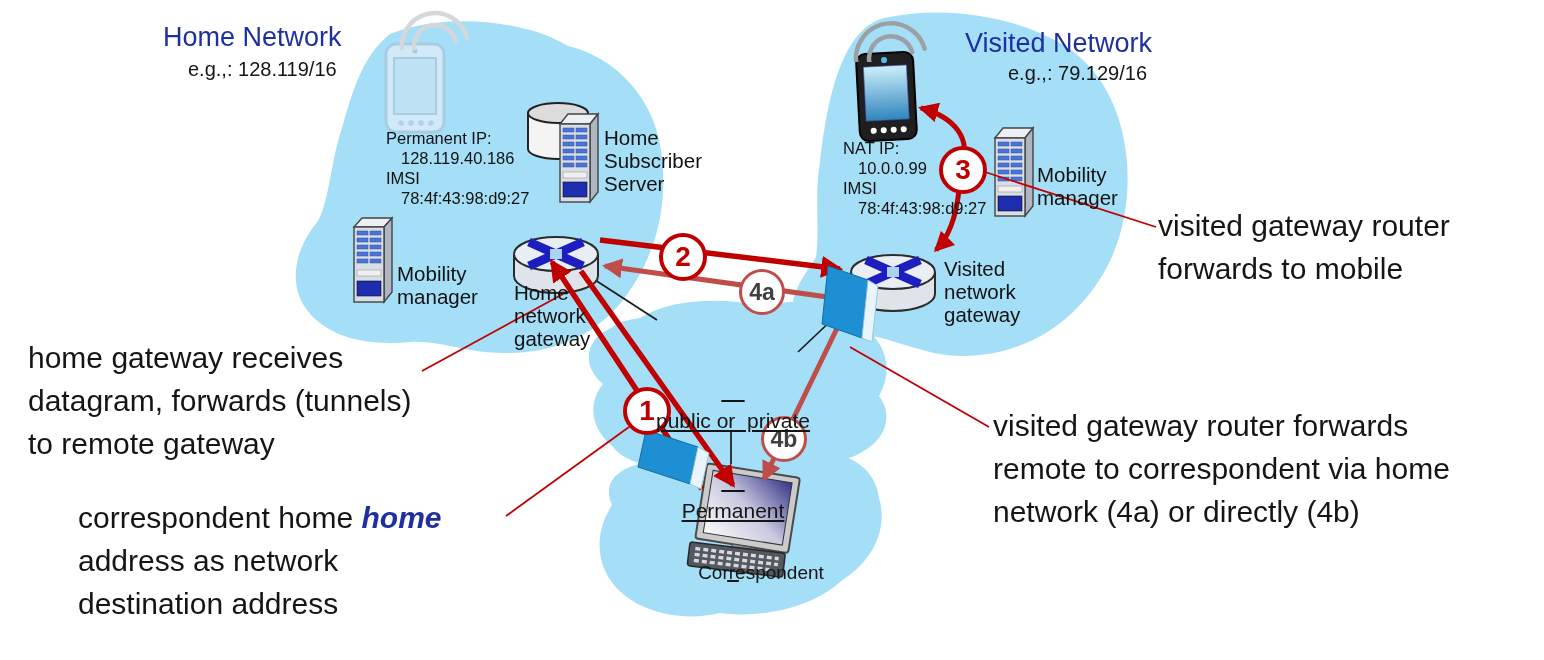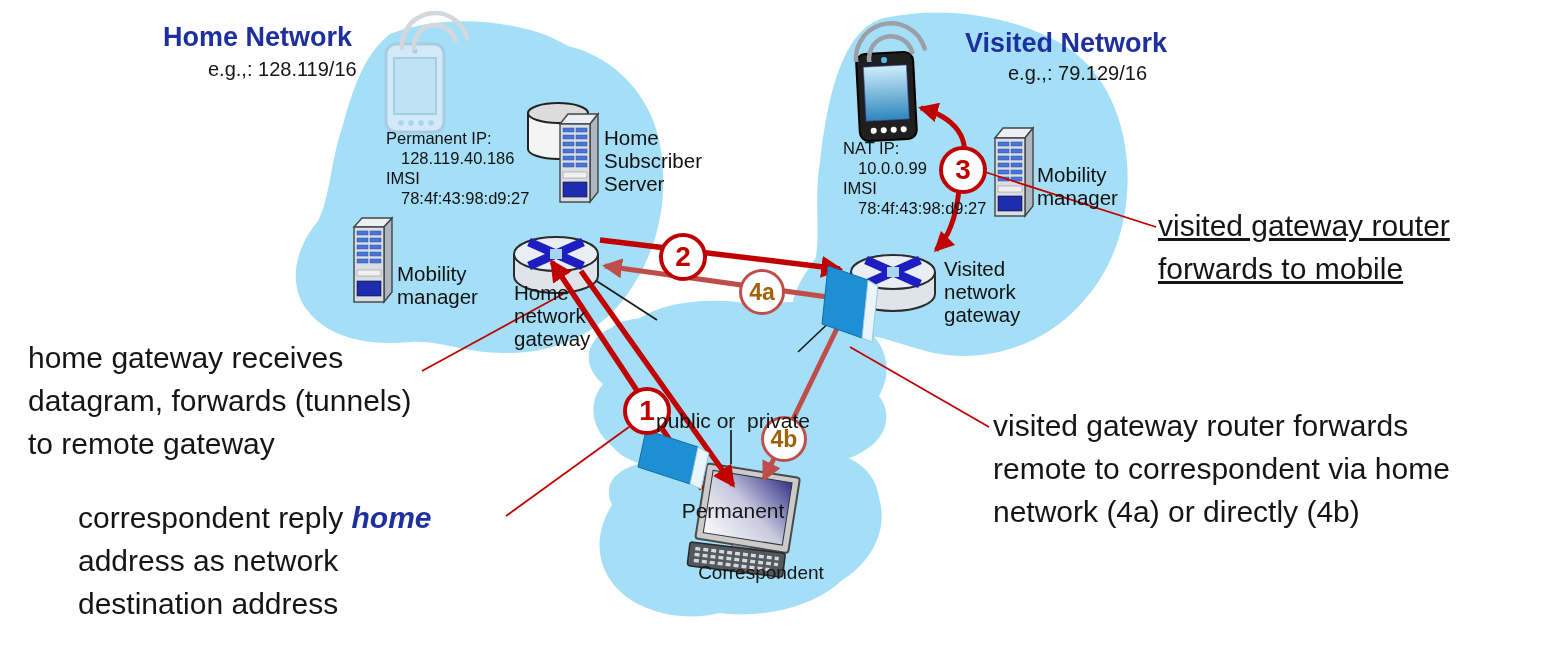--- a/index.html
+++ b/index.html
@@ -1,33 +1,33 @@
 <!DOCTYPE html>
 <html><head>
 <meta charset="utf-8">
 <style>
   html,body{margin:0;padding:0;background:#fff;}
   #stage{position:relative;width:1544px;height:660px;overflow:hidden;
          font-family:"Liberation Sans",sans-serif;color:#151515;}
   #stage svg{position:absolute;left:0;top:0;pointer-events:none;}
   .abs{position:absolute;}
-  .title{font-size:27px;font-weight:700;color:#1e2f9e;white-space:nowrap;z-index:6;}
+  .title{font-size:27px;font-weight:400;color:#1e2f9e;white-space:nowrap;z-index:6;}
   .subnet{font-size:20px;color:#151515;white-space:nowrap;z-index:6;}
   .devlabel{font-size:20.5px;line-height:23px;color:#111;z-index:6;white-space:nowrap;}
   .smallinfo{font-size:16.5px;line-height:20px;color:#111;z-index:6;white-space:nowrap;}
   .smallinfo .ind{padding-left:15px;}
   .ann{font-size:30px;line-height:43px;color:#151515;z-index:6;white-space:nowrap;}
   .ann .em{color:#1e2f9e;font-style:italic;font-weight:600;}
   .internet-label{font-size:21px;line-height:30px;text-align:center;z-index:6;white-space:pre;}
   .corr-label{font-size:19px;text-align:center;z-index:6;white-space:nowrap;}
   .badge{position:absolute;z-index:5;width:40px;height:40px;border-radius:50%;
          background:#fff;display:flex;align-items:center;justify-content:center;
          font-weight:700;}
   .badge.red{border:4.5px solid #c00000;color:#c00000;font-size:28px;}
-  .badge.brick{border:3.5px solid #bf4e4a;color:#a16207;font-size:23px;}
+  .badge.brick{border:3.5px solid #bf4e4a;color:#404040;font-size:23px;}
   .icon{position:absolute;z-index:3;}
   #overlay{z-index:4;}
   #base{z-index:1;}
 </style>
 </head>
 <body>
 
 <div id="stage">
 
   <svg id="base" width="1544" height="660" viewBox="0 0 1544 660">
@@ -266,21 +266,21 @@
     <line x1="989" y1="427" x2="850" y2="347" stroke="#c00000" stroke-width="1.8"></line>
   </svg>
 
   <div class="badge red" style="left:623px;top:387px;">1</div>
   <div class="badge red" style="left:659px;top:233px;">2</div>
   <div class="badge red" style="left:939px;top:146px;">3</div>
   <div class="badge brick" style="left:739px;top:269px;">4a</div>
   <div class="badge brick" style="left:761px;top:416px;">4b</div>
 
   <div class="abs title" style="left:163px;top:22px;">Home Network</div>
-  <div class="abs subnet" style="left:188px;top:58px;margin-left:20px;">e.g.,: 128.119/16</div>
+  <div class="abs subnet" style="left:188px;top:58px;">e.g.,: 128.119/16</div>
 
   <div class="abs smallinfo" style="left:386px;top:128px;">
     <div>Permanent IP:</div>
     <div class="ind">128.119.40.186</div>
     <div>IMSI</div>
     <div class="ind">78:4f:43:98:d9:27</div>
   </div>
 
   <div class="abs devlabel" style="left:604px;top:126px;">
     <div>Home</div>
@@ -313,40 +313,40 @@
     <div>Mobility</div>
     <div>manager</div>
   </div>
 
   <div class="abs devlabel" style="left:944px;top:257px;">
     <div>Visited</div>
     <div>network</div>
     <div>gateway</div>
   </div>
 
-  <div class="abs internet-label" style="left:638px;top:346px;width:190px;">
+  <div class="abs internet-label" style="left:638px;top:346px;width:190px;text-decoration:underline;">
     <div>public or  private</div>
     <div>Permanent</div>
   </div>
 
   <div class="abs corr-label" style="left:676px;top:562px;width:170px;">Correspondent</div>
 
   <div class="abs ann" style="left:28px;top:336px;">
     <div>home gateway receives</div>
     <div>datagram, forwards (tunnels)</div>
     <div>to remote gateway</div>
   </div>
 
   <div class="abs ann" style="left:78px;top:496px;">
-    <div><span>correspondent reply </span><span class="em">home</span></div>
+    <div><span>correspondent home </span><span class="em">home</span></div>
     <div>address as network</div>
     <div>destination address</div>
   </div>
 
-  <div class="abs ann" style="left:1158px;top:204px;text-decoration:underline;">
+  <div class="abs ann" style="left:1158px;top:204px;">
     <div>visited gateway router</div>
     <div>forwards to mobile</div>
   </div>
 
   <div class="abs ann" style="left:993px;top:404px;">
     <div>visited gateway router forwards</div>
     <div>remote to correspondent via home</div>
     <div>network (4a) or directly (4b)</div>
   </div>
 

